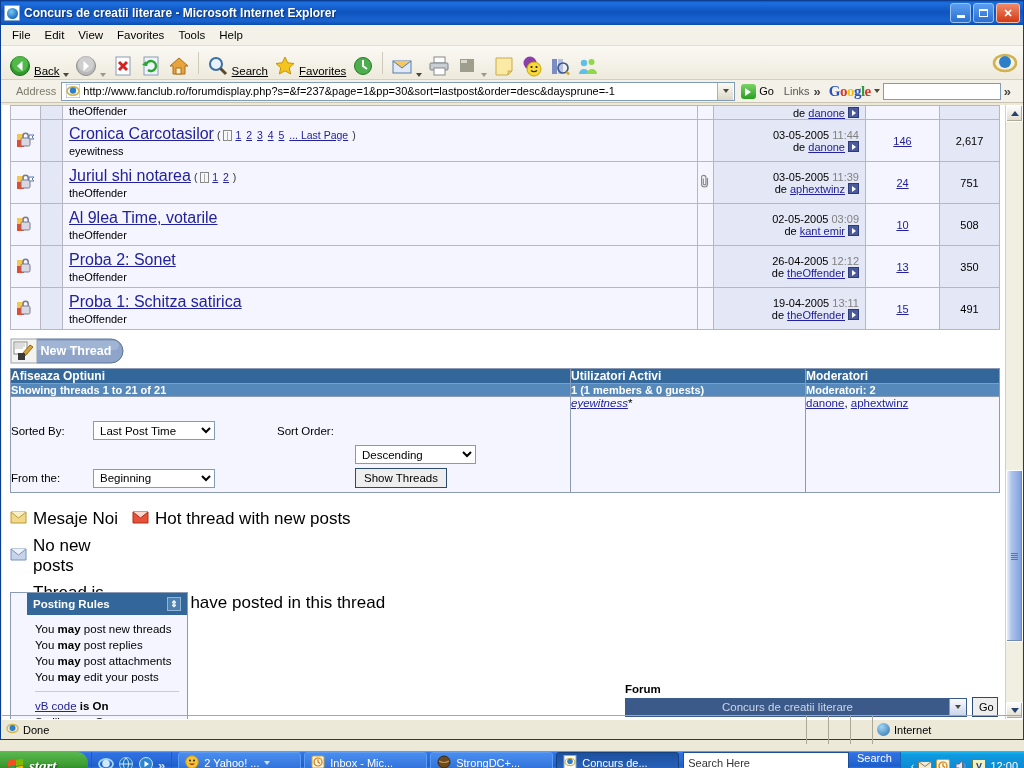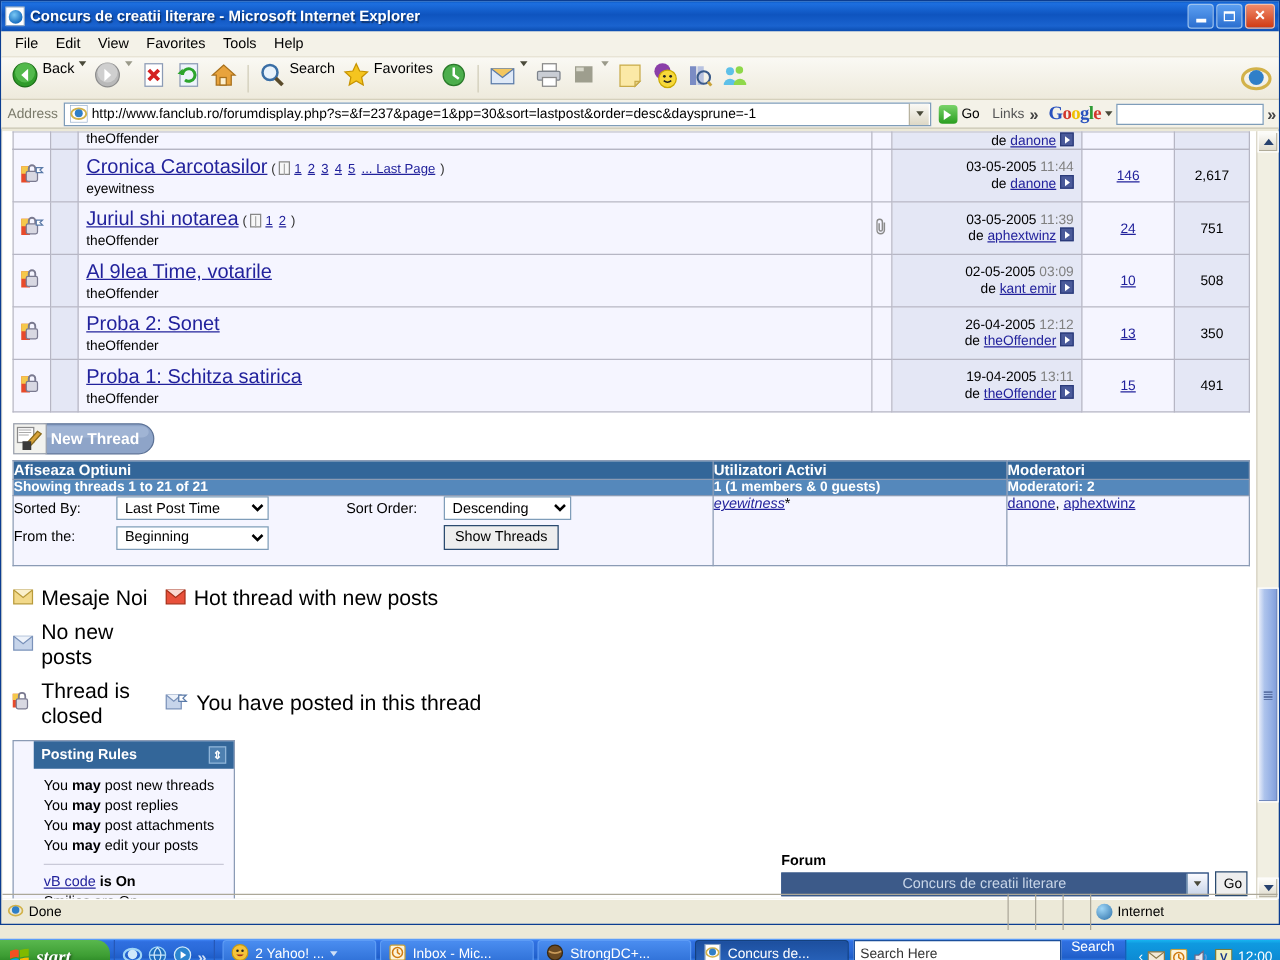--- a/index.html
+++ b/index.html
@@ -62,32 +62,32 @@
     padding-left: 4px; border-bottom: 1px solid #e3dfcf;
   }
   .menubar .mi { padding: 2px 7px; font-size: 11.5px; color: #000; }
 
   
   .toolbar {
     height: 34px; display: flex; align-items: center;
     background: linear-gradient(to bottom,#faf9f4,#eeeadc);
     border-bottom: 1px solid #d5d0bc; padding-left: 5px; position: relative;
   }
-  .tbitem { display: flex; align-items: flex-start; height: 28px; padding: 0 3px; gap: 3px; }
+  .tbitem { display: flex; align-items: flex-end; height: 28px; padding: 0 3px; gap: 3px; text-decoration: underline; }
   .tbitem .lbl { font-size: 11.5px; }
   .tbsep { width: 1px; height: 22px; background: #d0cbb8; margin: 0 5px; }
   .caret-dn { width: 0; height: 0; border-left: 3px solid transparent; border-right: 3px solid transparent; border-top: 4px solid #4a4a3a; }
   .ico { width: 22px; height: 22px; position: relative; flex: 0 0 auto; }
   .ico svg { display: block; }
   .toolbar-logo { position: absolute; right: 4px; top: 3px; width: 28px; height: 28px; }
 
   
   .addressbar {
     height: 23px; display: flex; align-items: center;
-    background: #f4f2e8; border-bottom: 1px solid #c8c3b0; padding: 0 2px;
+    background: #f4f2e8; border-bottom: 1px solid #c8c3b0; padding: 0 12px;
   }
   .addressbar .alabel { color: #7a7a6a; padding: 0 5px 0 3px; font-size: 11px; }
   .urlbox {
     flex: 1 1 auto; height: 19px; background: #fff; border: 1px solid #7f9db9;
     display: flex; align-items: center; padding: 0 1px; min-width: 0;
   }
   .urlbox .favico { width: 14px; height: 14px; margin: 0 3px; flex:0 0 auto;}
   .urlbox .urltext {
     flex: 1 1 auto; font-size: 11px; white-space: nowrap; overflow: hidden;
     color: #000;
@@ -173,21 +173,21 @@
   .opt-body { background: #F5F5FF; padding: 8px; height: 56px; }
   .opt-row { display: flex; align-items: center; margin-bottom: 4px; font-size: 11.5px;}
   .opt-lbl { width: 82px; }
   select.xp {
     font-family: "Liberation Sans", sans-serif; font-size: 11.5px;
     height: 19px; border: 1px solid #7f9db9; background: #fff;
     padding: 0 2px;
   }
   .sel-sortby { width: 122px; }
   .sel-from   { width: 122px; }
-  .sel-order  { width: 102px; }
+  .sel-order  { width: 121px; margin-top: 48px; }
   .btn-xp {
     font-family: "Liberation Sans", sans-serif; font-size: 11.5px;
     height: 20px; padding: 0 8px;
     border: 1px solid #2b4b70; background: #eeeeee; color: #000;
   }
   .users-body { background:#F5F5FF; padding: 7px 8px; font-size: 11.5px; height:56px;}
 
   
   .legend { margin: 16px 0 0 8px; font-size: 17px; }
   .legend-row { display: flex; align-items: center; margin-bottom: 7px; }

